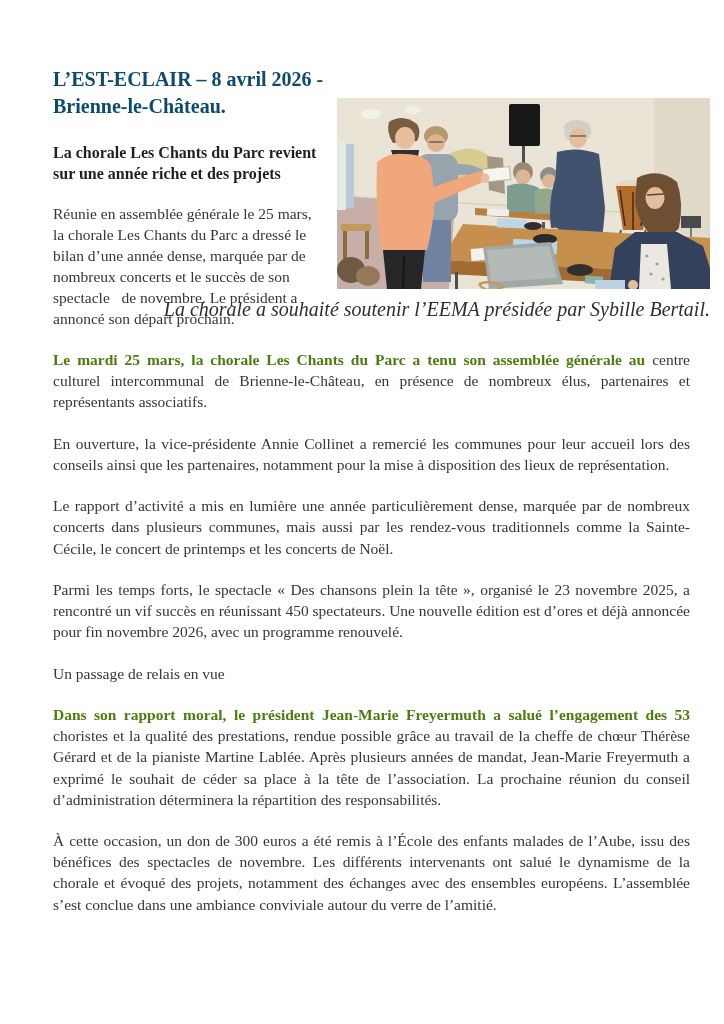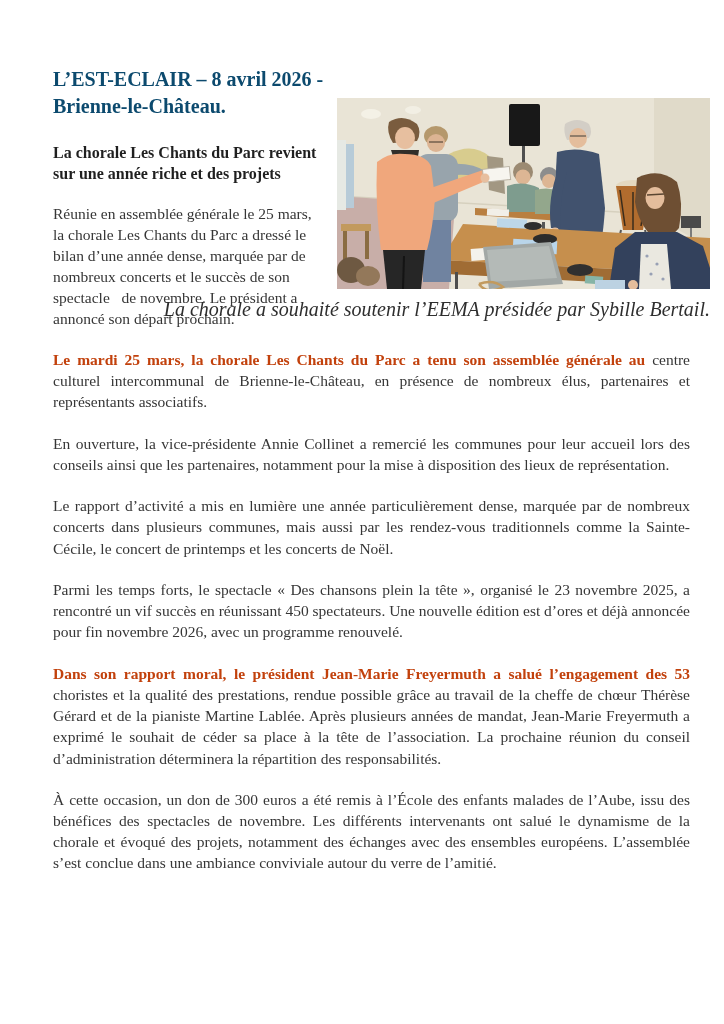--- a/index.html
+++ b/index.html
@@ -50,21 +50,21 @@
     font-style:italic;
     font-size:20px;
     color:#2e2e2e;
   }
   .para{
     font-size:15.5px;
     line-height:1.37;
     text-align:justify;
     margin:0 0 20px 0;
   }
-  .para b{color:#c2410c;}
+  .para b{color:#4d7c0f;}
   .subhead{
     font-size:15.5px;
     line-height:1.37;
     margin:0 0 20px 0;
   }
   .clear{clear:both;}
 </style>
 </head>
 <body>
 
@@ -178,20 +178,21 @@
   <p class="intro">Réunie en assemblée générale le 25 mars,   la chorale Les Chants du Parc a dressé le bilan d’une année dense, marquée par de nombreux concerts et le succès de son spectacle   de novembre. Le président a annoncé son départ prochain.</p>
 
   <p class="para"><b>Le mardi 25 mars, la chorale Les Chants du Parc a tenu son assemblée générale au</b><span> centre culturel intercommunal de Brienne-le-Château, en présence de nombreux élus, partenaires et représentants associatifs.</span></p>
 
   <p class="para"><span>En ouverture, la vice-présidente Annie Collinet a remercié les communes pour leur accueil lors des conseils ainsi que les partenaires, notamment pour la mise à disposition des lieux de représentation.</span></p>
 
   <p class="para"><span>Le rapport d’activité a mis en lumière une année particulièrement dense, marquée par de nombreux concerts dans plusieurs communes, mais aussi par les rendez-vous traditionnels comme la Sainte-Cécile, le concert de printemps et les concerts de Noël.</span></p>
 
   <p class="para"><span>Parmi les temps forts, le spectacle « Des chansons plein la tête », organisé le 23 novembre 2025, a rencontré un vif succès en réunissant 450 spectateurs. Une nouvelle édition est d’ores et déjà annoncée pour fin novembre 2026, avec un programme renouvelé.</span></p>
 
+  <p class="subhead">Un passage de relais en vue</p>
 
   <p class="para"><b>Dans son rapport moral, le président Jean-Marie Freyermuth a salué l’engagement des 53</b><span> choristes et la qualité des prestations, rendue possible grâce au travail de la cheffe de chœur Thérèse Gérard et de la pianiste Martine Lablée. Après plusieurs années de mandat, Jean-Marie Freyermuth a exprimé le souhait de céder sa place à la tête de l’association. La prochaine réunion du conseil d’administration déterminera la répartition des responsabilités.</span></p>
 
 
   <p class="para"><span>À cette occasion, un don de 300 euros a été remis à l’École des enfants malades de l’Aube, issu des bénéfices des spectacles de novembre. Les différents intervenants ont salué le dynamisme de la chorale et évoqué des projets, notamment des échanges avec des ensembles européens. L’assemblée s’est conclue dans une ambiance conviviale autour du verre de l’amitié.</span></p>
 
   <div class="clear"></div>
 </div>
 
 </body></html>

